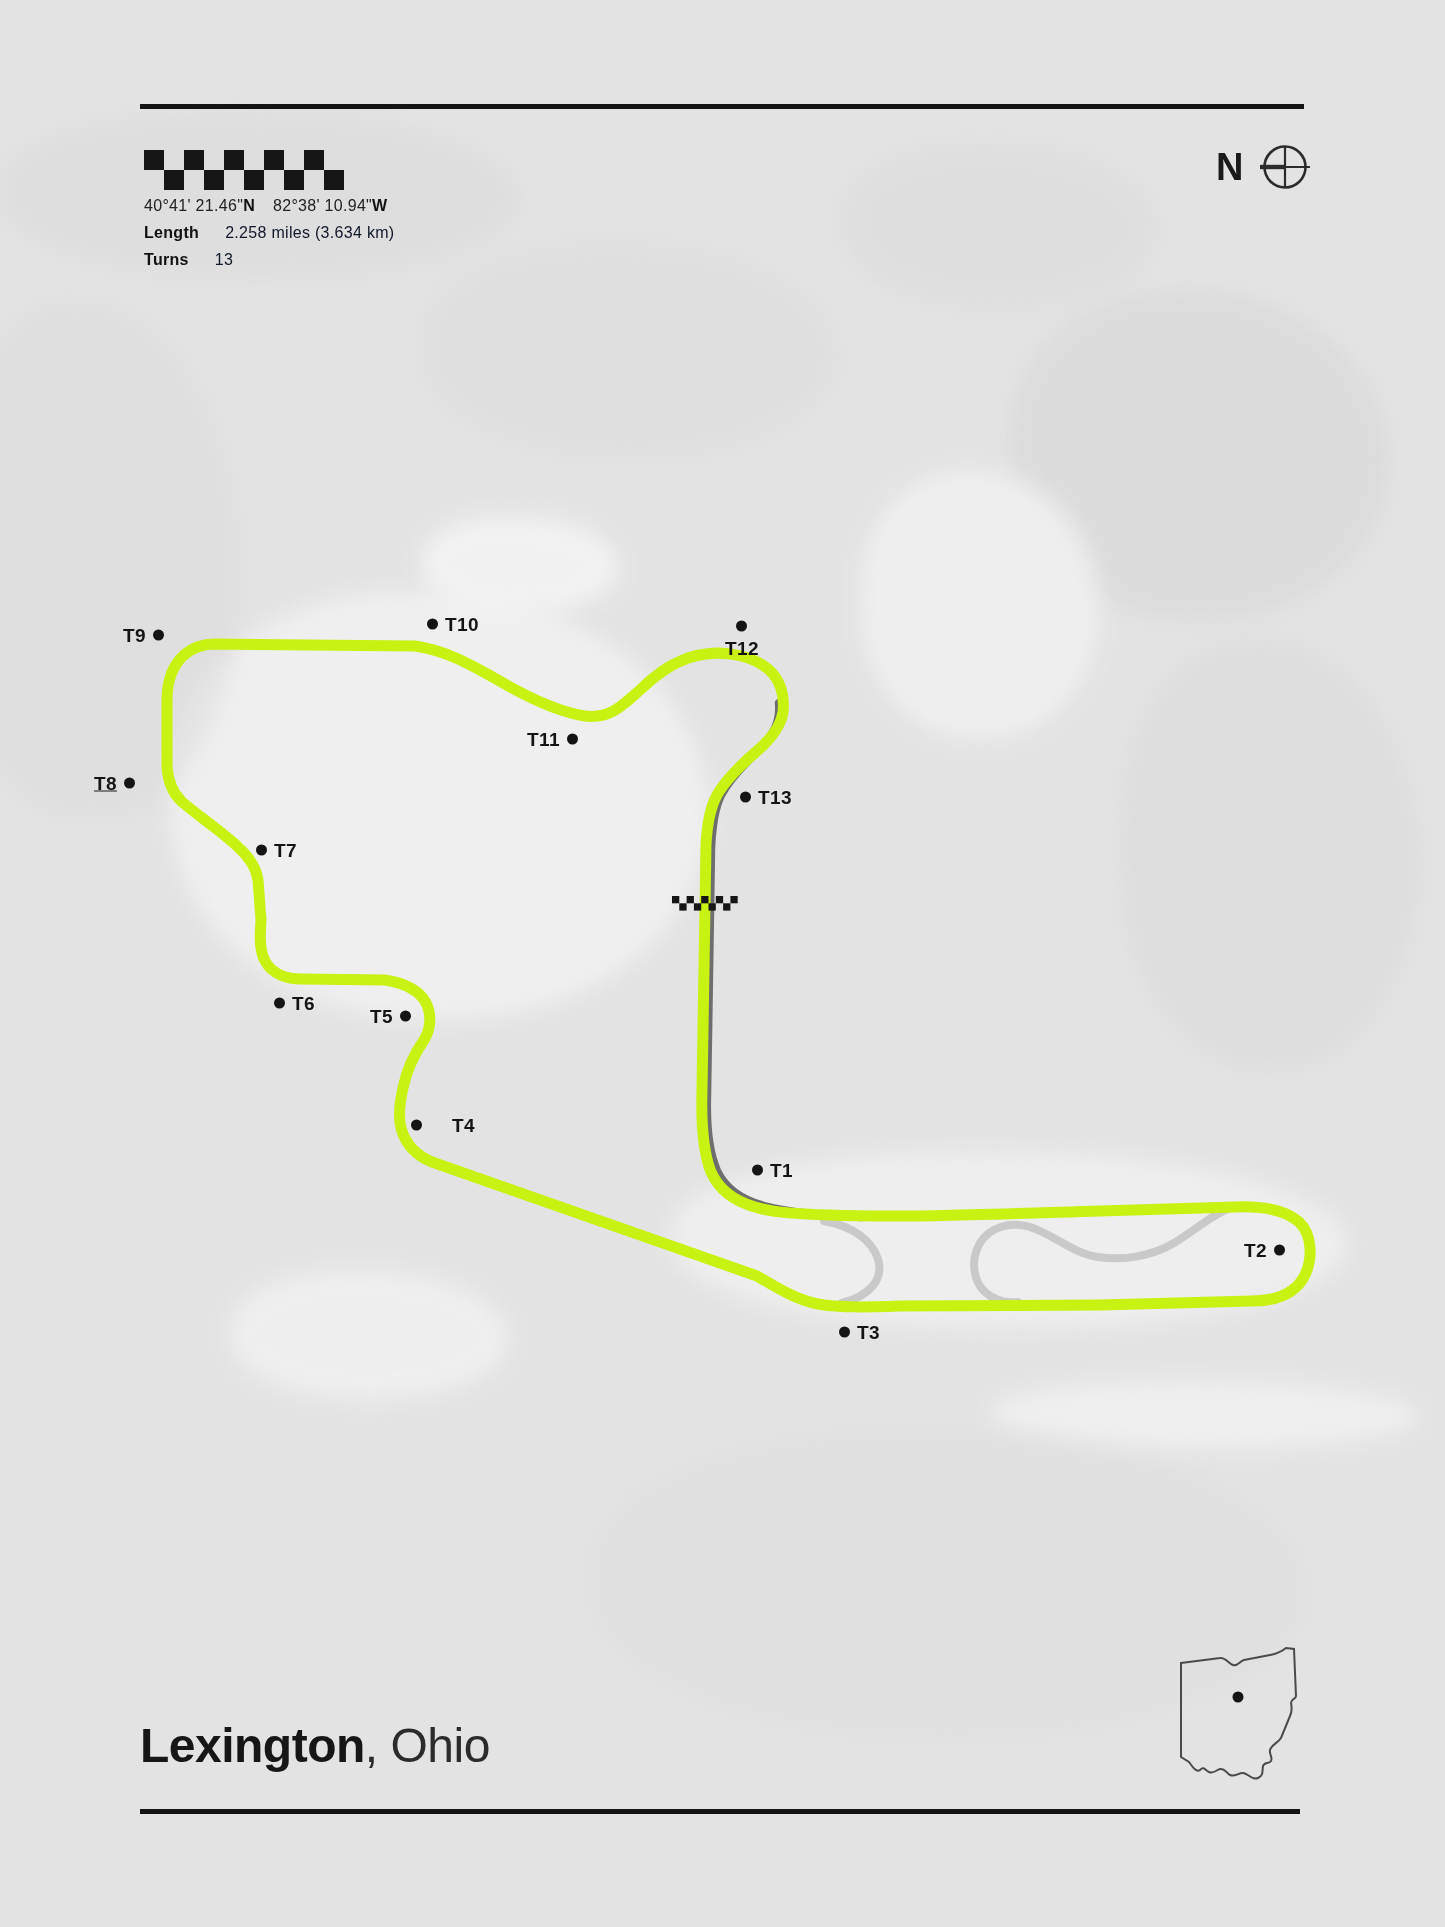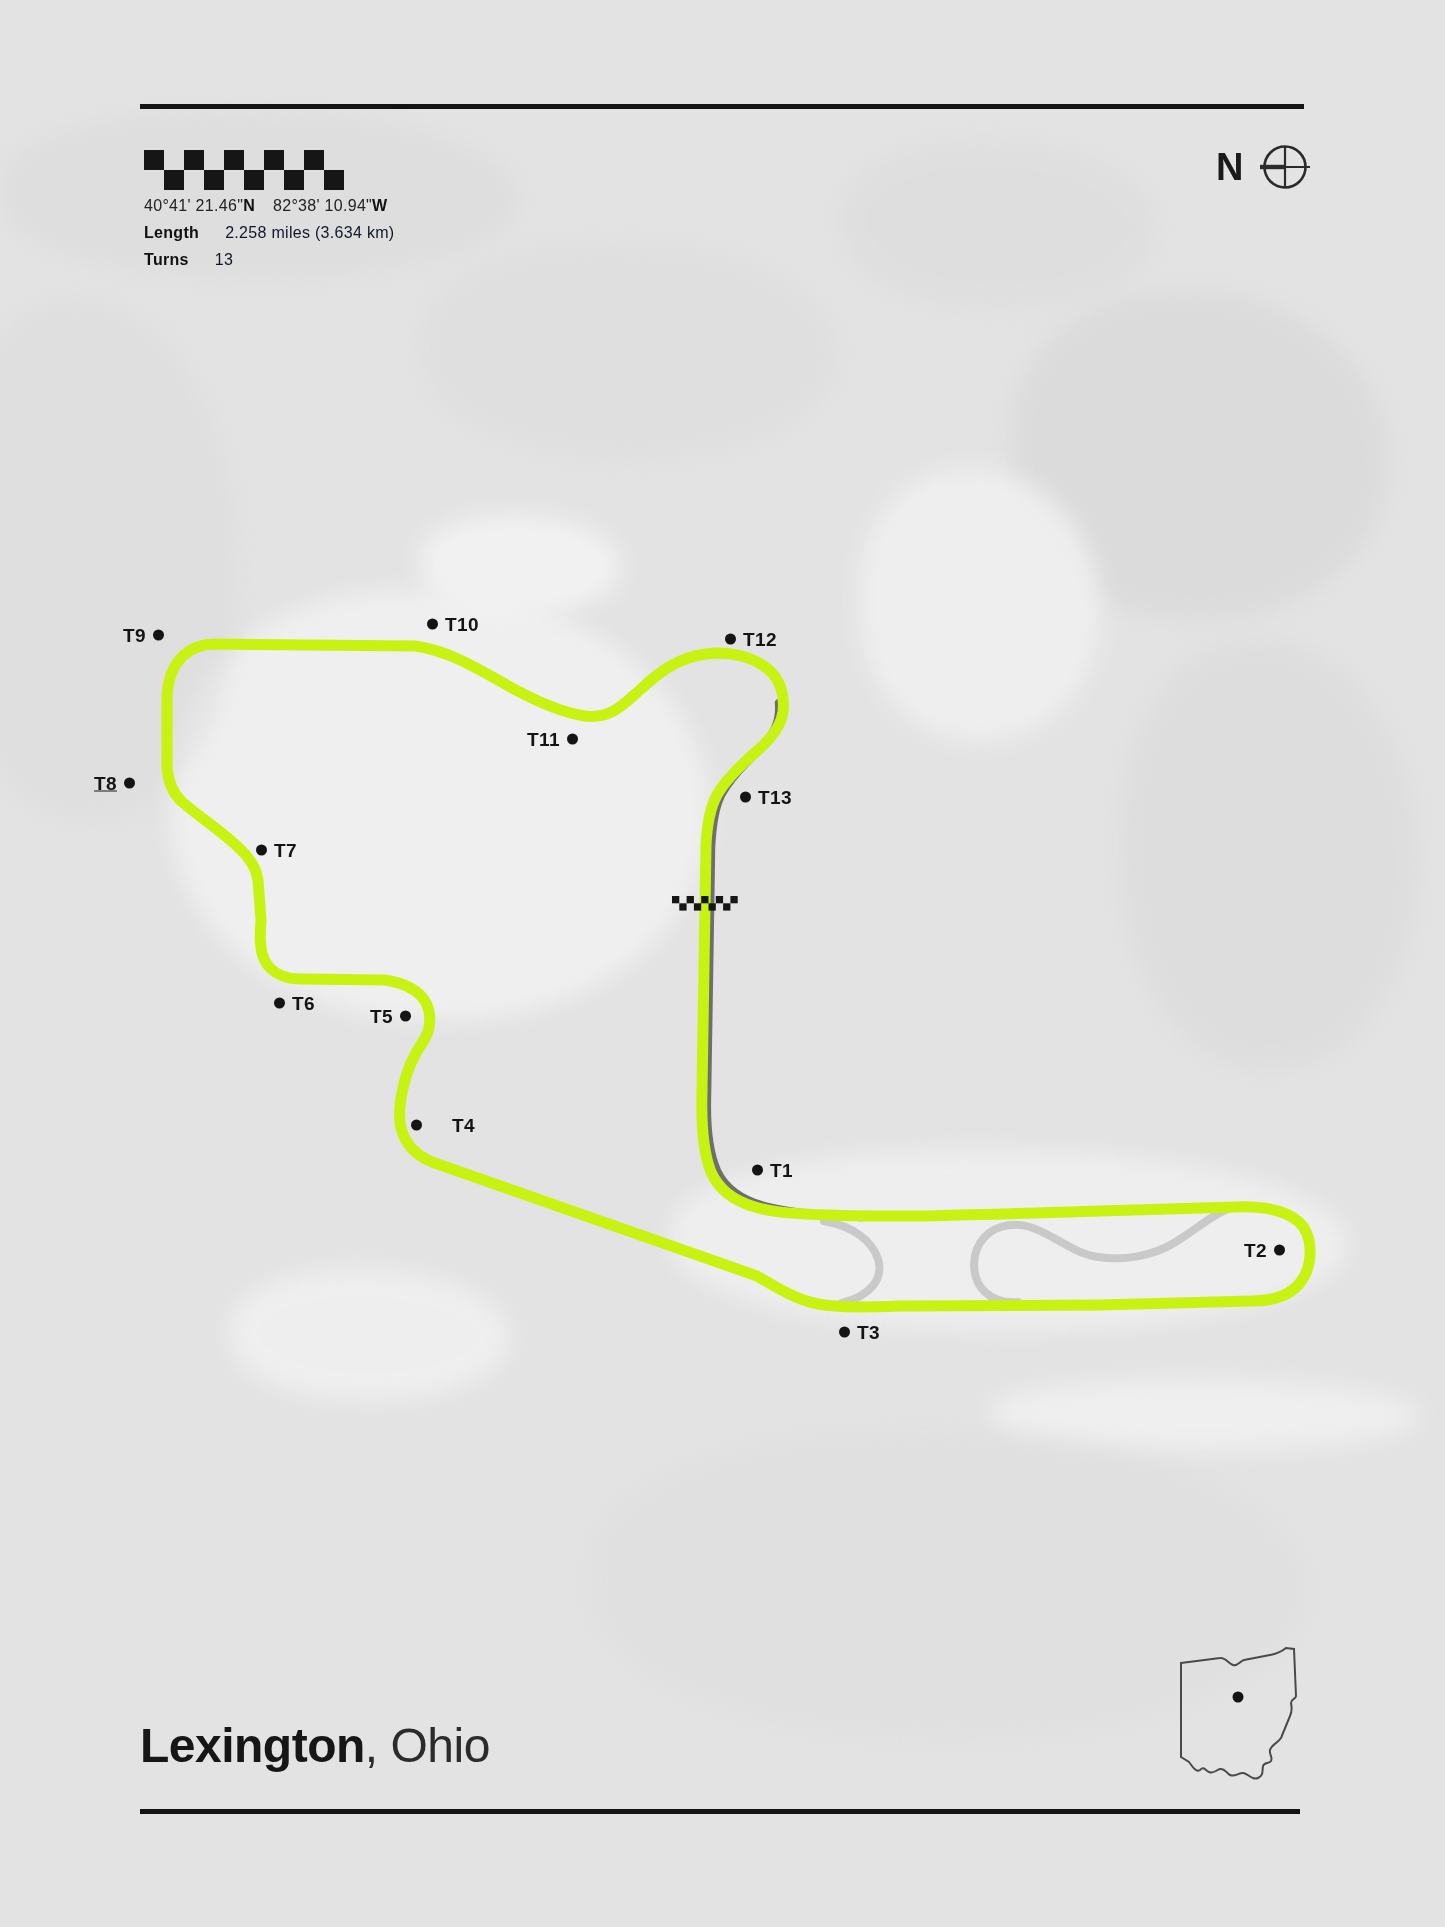--- a/index.html
+++ b/index.html
@@ -197,21 +197,21 @@
         <span class="tlabel">T9</span>
       </div>
       <div class="turn" style="left: 427px; top: 624px;">
         <span class="dot"></span>
         <span class="tlabel">T10</span>
       </div>
       <div class="turn left" style="right: 867px; top: 739px;">
         <span class="dot"></span>
         <span class="tlabel">T11</span>
       </div>
-      <div class="turn" style="left: 725px; top: 639px;">
+      <div class="turn" style="left: 725px; top: 639px; flex-direction: column;">
         <span class="dot"></span>
         <span class="tlabel">T12</span>
       </div>
       <div class="turn" style="left: 740px; top: 797px;">
         <span class="dot"></span>
         <span class="tlabel">T13</span>
       </div>
     </div>
 
   <div class="title">

